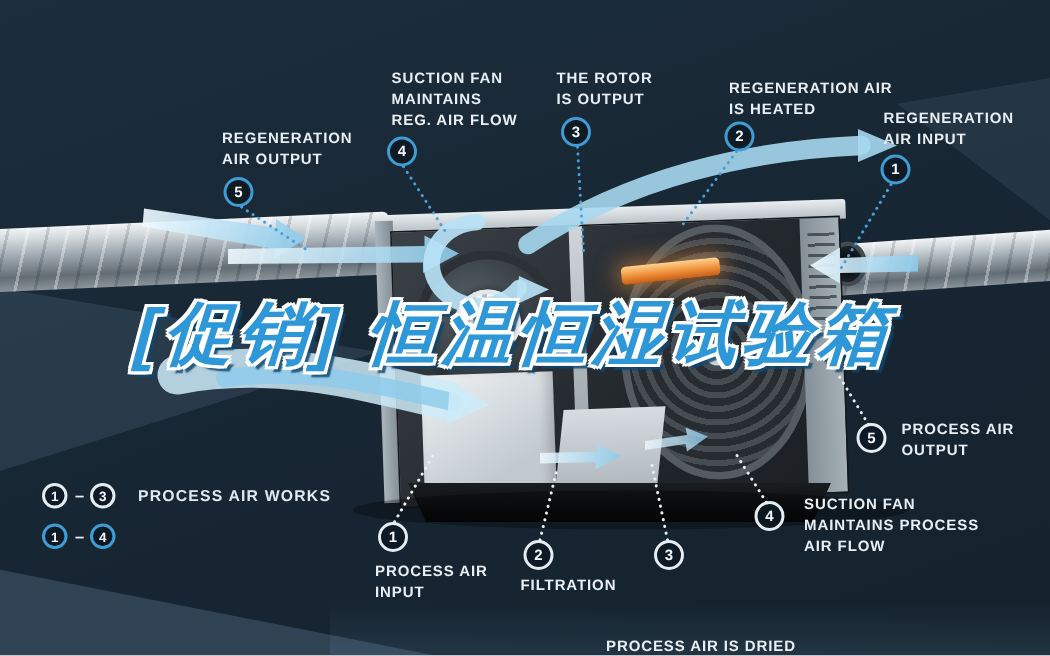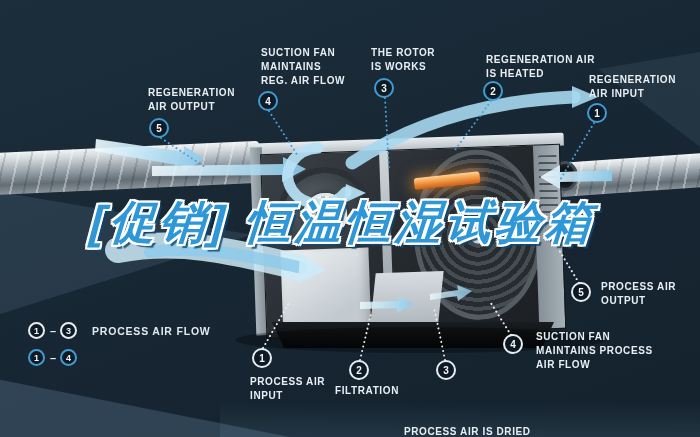--- a/index.html
+++ b/index.html
@@ -164,55 +164,55 @@
   <div class="lab z20" style="left:148px;top:86px;">REGENERATION
 AIR OUTPUT</div>
   <div class="badge blue z20" style="left:149px;top:118px;">5</div>
 
   <div class="lab z20" style="left:261px;top:46px;">SUCTION FAN
 MAINTAINS
 REG. AIR FLOW</div>
   <div class="badge blue z20" style="left:258px;top:91px;">4</div>
 
   <div class="lab z20" style="left:371px;top:46px;">THE ROTOR
-IS WORKS</div>
+IS OUTPUT</div>
   <div class="badge blue z20" style="left:374px;top:78px;">3</div>
 
   <div class="lab z20" style="left:486px;top:53px;">REGENERATION AIR
 IS HEATED</div>
   <div class="badge blue z20" style="left:483px;top:81px;">2</div>
 
   <div class="lab z20" style="left:589px;top:73px;">REGENERATION
 AIR INPUT</div>
   <div class="badge blue z20" style="left:587px;top:103px;">1</div>
 
   <div class="badge white z20" style="left:252px;top:348px;">1</div>
   <div class="lab z20" style="left:250px;top:375px;">PROCESS AIR
 INPUT</div>
 
   <div class="badge white z20" style="left:349px;top:360px;">2</div>
-  <div class="lab z20" style="left:335px;top:384px;">FILTRATION</div>
+  <div class="lab z20" style="left:347px;top:384px;">FILTRATION</div>
 
   <div class="badge white z20" style="left:436px;top:360px;">3</div>
   <div class="lab z20" style="left:404px;top:384px;margin-top:41px;">PROCESS AIR IS DRIED
 BY THE ROTOR</div>
 
   <div class="badge white z20" style="left:503px;top:334px;">4</div>
   <div class="lab z20" style="left:536px;top:330px;">SUCTION FAN
 MAINTAINS PROCESS
 AIR FLOW</div>
 
   <div class="badge white z20" style="left:571px;top:282px;">5</div>
   <div class="lab z20" style="left:601px;top:280px;">PROCESS AIR
 OUTPUT</div>
 
   <div class="badge white sm z20" style="left:28px;top:322px;">1</div>
   <div class="legend-dash z20" style="left:50px;top:325px;">–</div>
   <div class="badge white sm z20" style="left:60px;top:322px;">3</div>
-  <div class="legend-lab z20" style="left:92px;top:325px;">PROCESS AIR FLOW</div>
+  <div class="legend-lab z20" style="left:92px;top:325px;">PROCESS AIR WORKS</div>
 
   <div class="badge blue sm z20" style="left:28px;top:349px;">1</div>
   <div class="legend-dash z20" style="left:50px;top:352px;">–</div>
   <div class="badge blue sm z20" style="left:60px;top:349px;">4</div>
 
   <div class="promo">[促销] 恒温恒湿试验箱</div>
 
 </div>
 
 </body></html>

